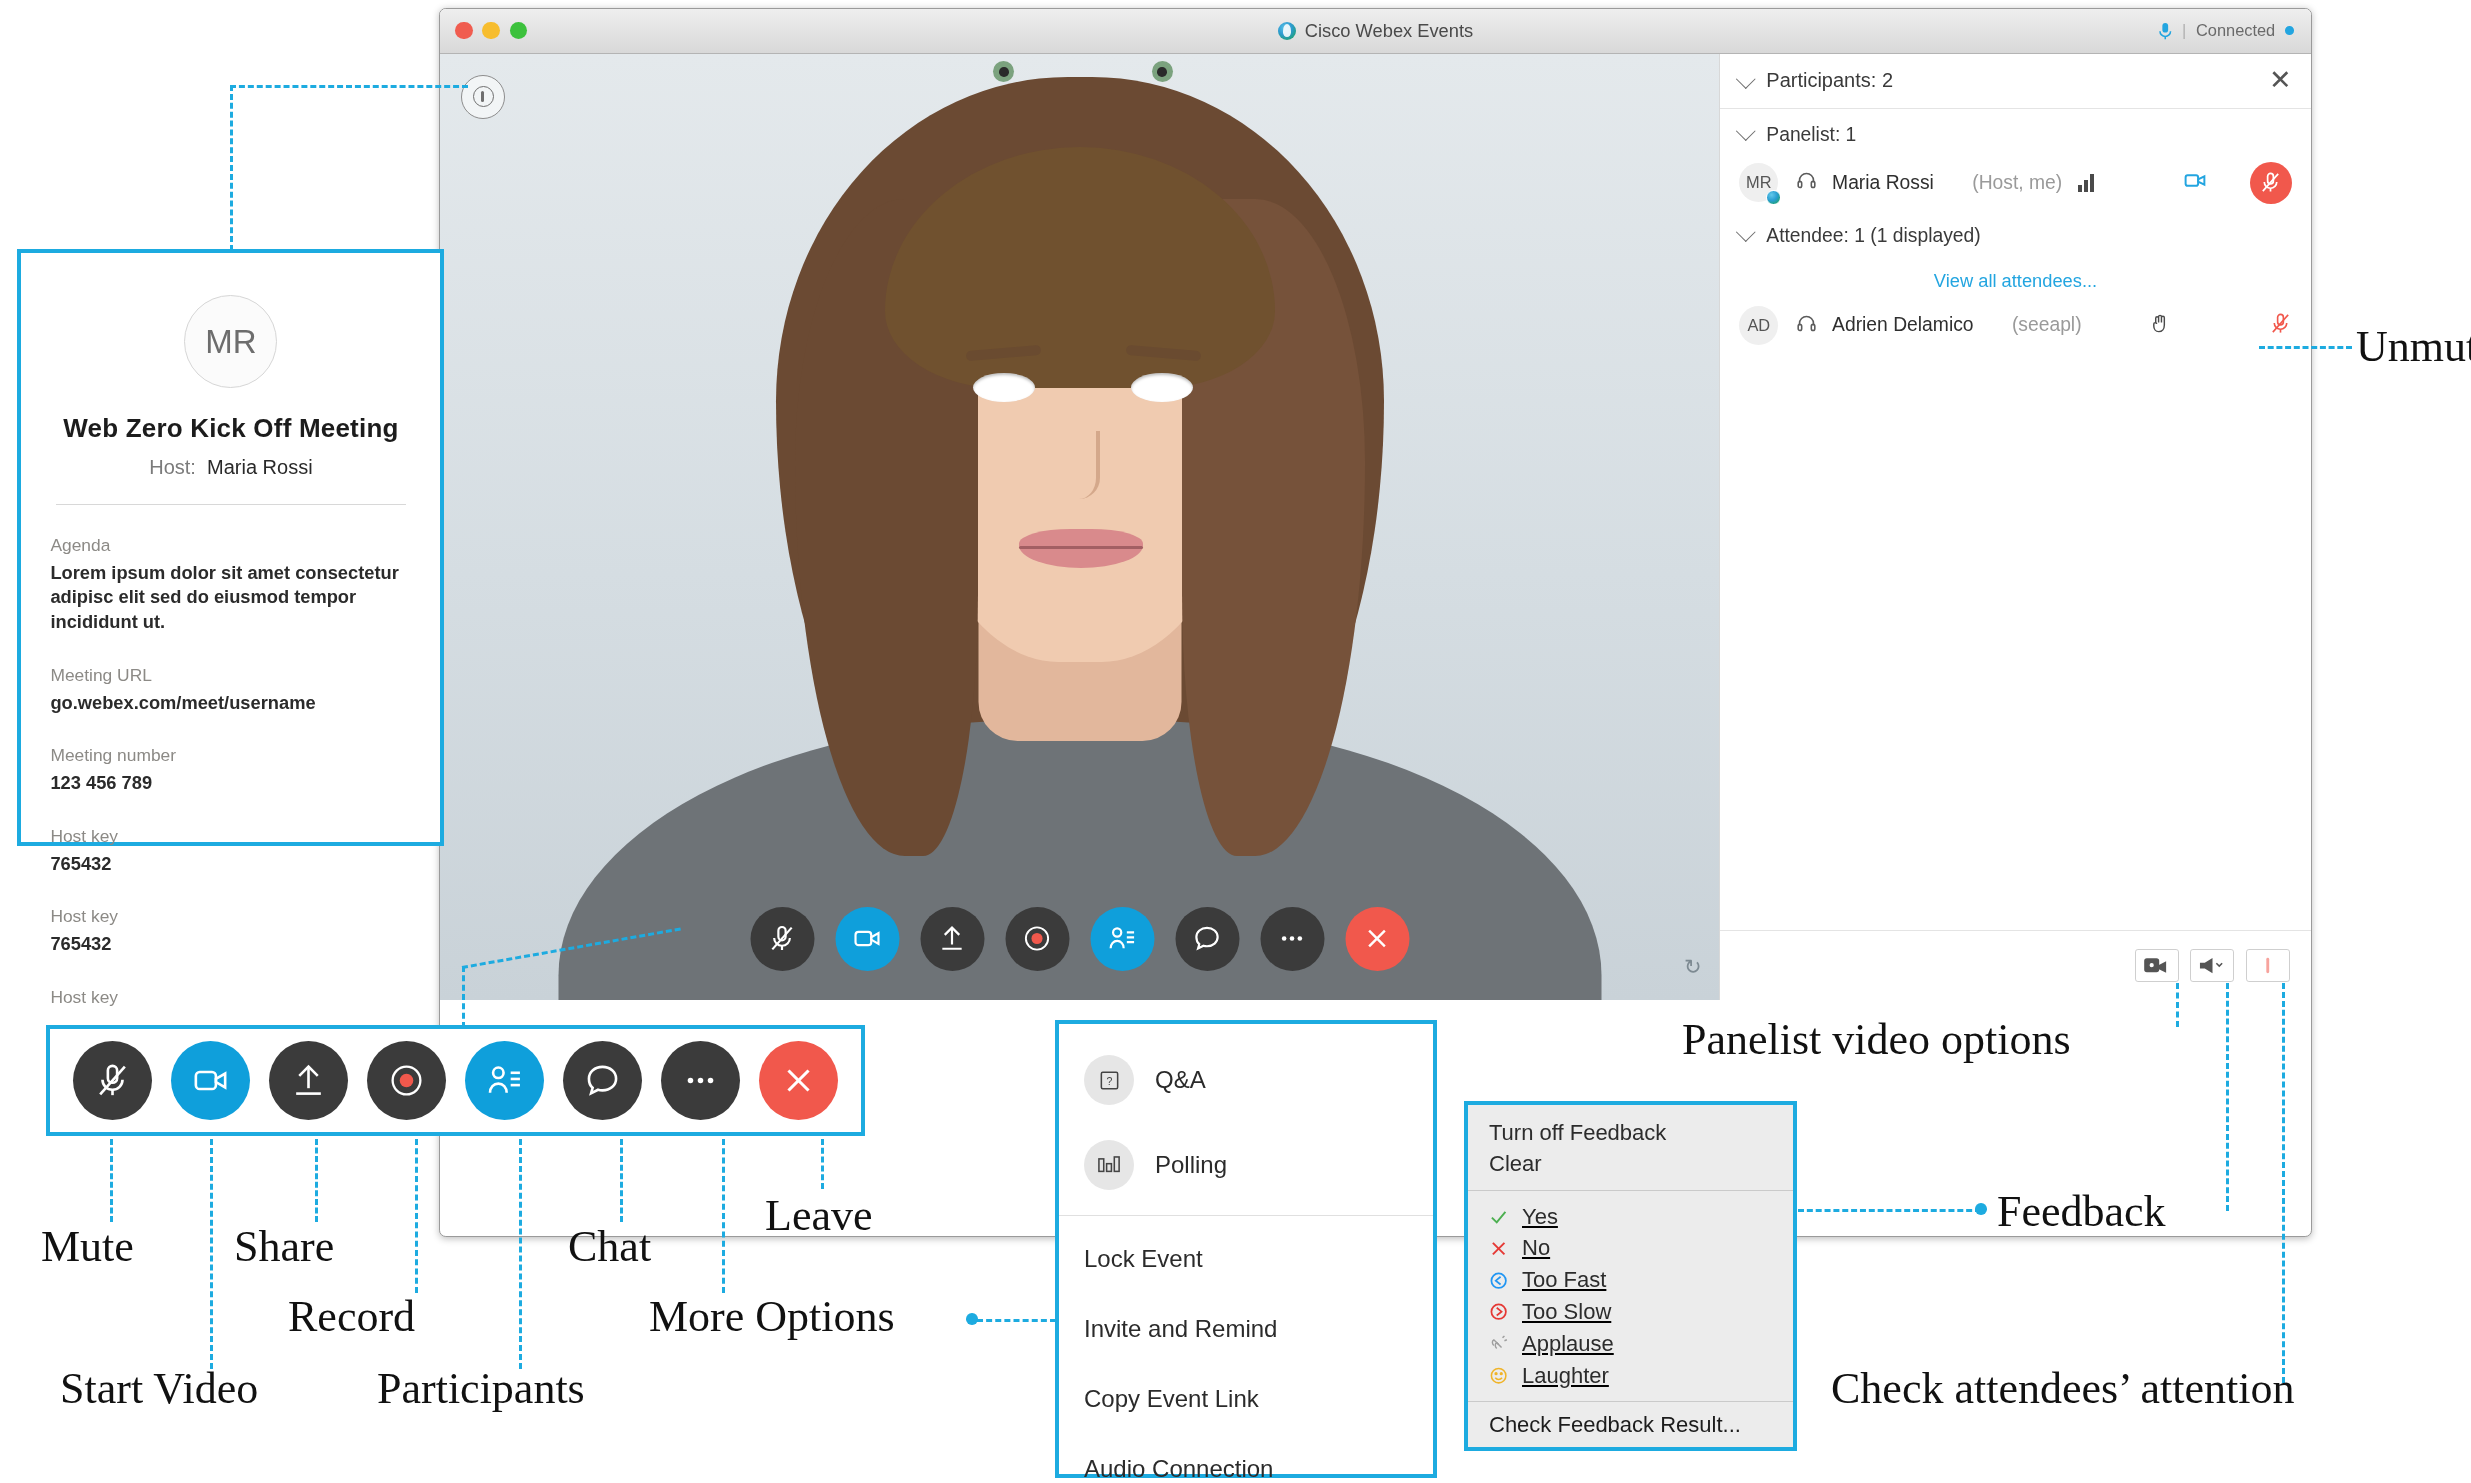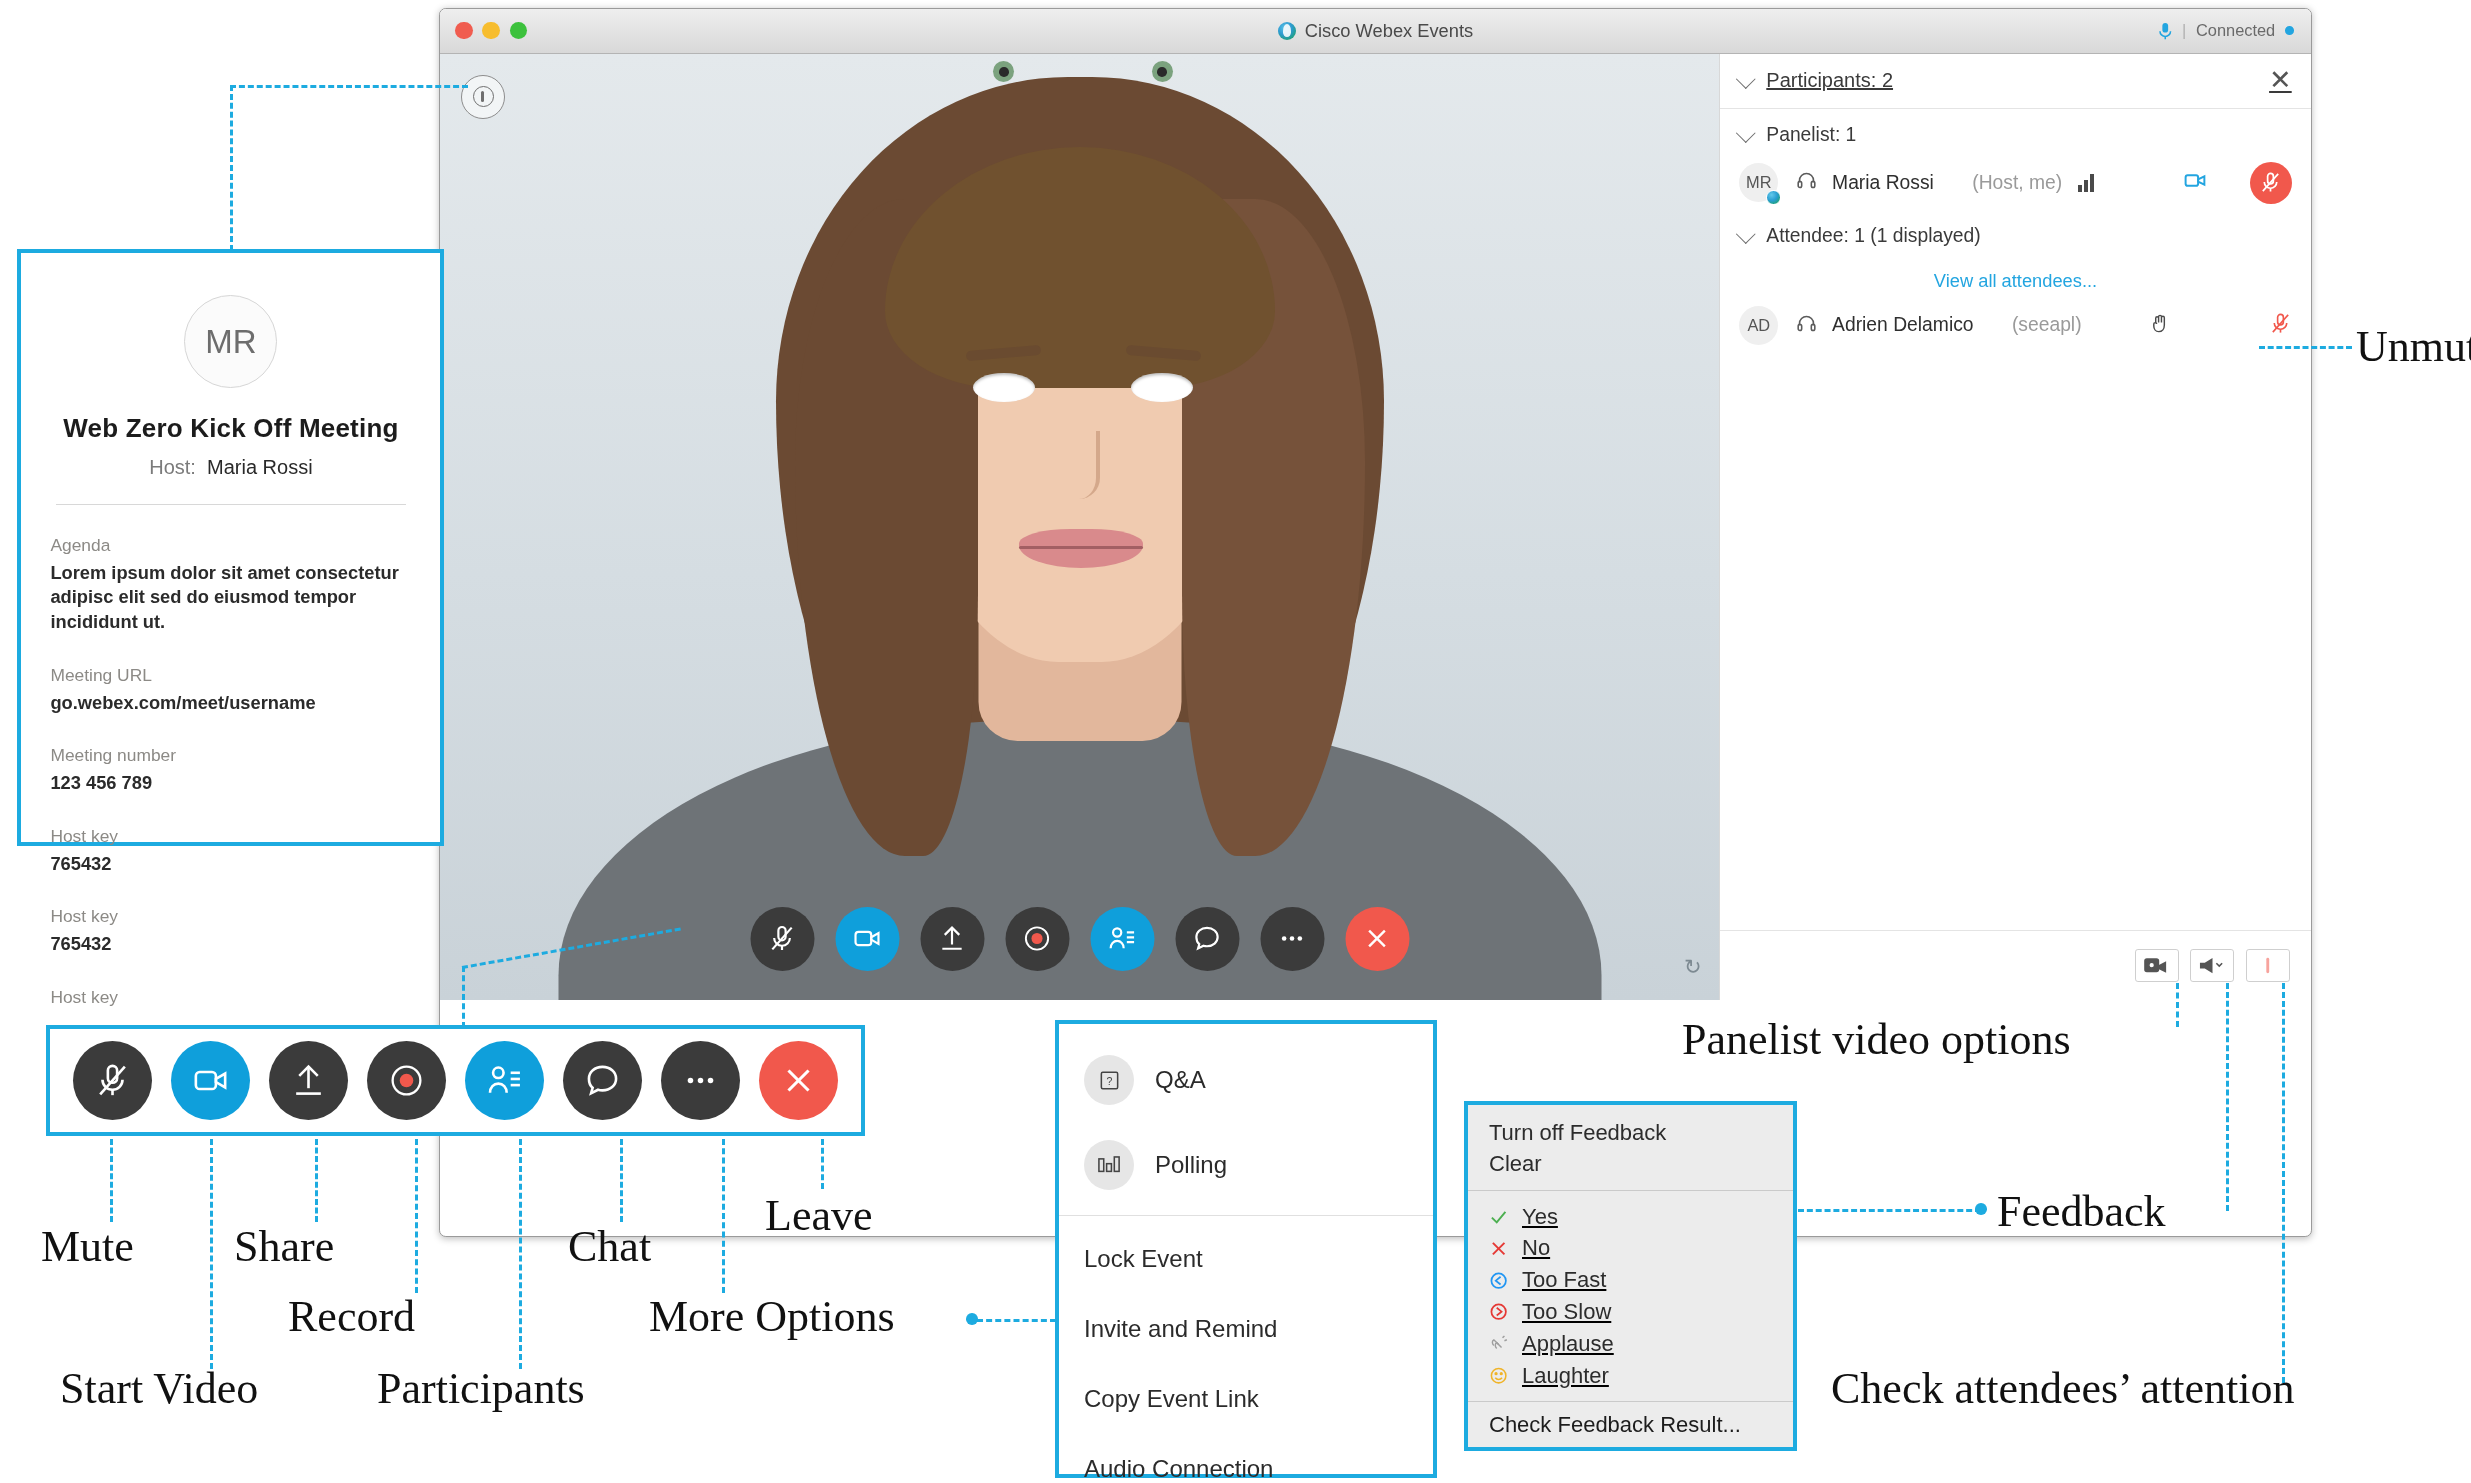--- a/index.html
+++ b/index.html
@@ -119,26 +119,26 @@
   .cbtn svg { width: 29px; height: 29px; }
   .restore-ico { position:absolute; right:17.4px; bottom:21px; color:#7d8a92; font-size:21px; }
 
   
   .panel {
     width: 592px; height: 946px; background:#fff; border-left: 1px solid #d8d8d8;
     position: relative; display:flex; flex-direction:column;
   }
   .panel-head {
     height: 55px; display:flex; align-items:center; padding: 0 19.3px;
-    border-bottom:1px solid #e4e4e4; font-size:20px; color:#3a3a3a;text-decoration:underline;
+    border-bottom:1px solid #e4e4e4; font-size:20px; color:#3a3a3a;
   }
   .chev { display:inline-block; width:13.5px; height:13.5px; border-right:1.9px solid #6d6d6d;
     border-bottom:1.9px solid #6d6d6d; transform: rotate(45deg); margin-right:13.5px; margin-bottom:4.8px; }
   .panel-close { margin-left:auto; font-size:27px; color:#555; line-height:1; }
-  .sec-head { display:flex; align-items:center; padding: 15.4px 19.3px 9.7px; font-size:19.3px; color:#3a3a3a; }
+  .sec-head { display:flex; align-items:flex-start; padding: 15.4px 19.3px 9.7px; font-size:19.3px; color:#3a3a3a; }
   .prow { display:flex; align-items:center; padding: 7.7px 19.3px; height: 54px; }
   .avatar { width:39px; height:39px; border-radius:50%; background:#efefef; color:#555;
     display:flex; align-items:center; justify-content:center; font-size:16.4px; position:relative; flex: 0 0 auto;}
   .avatar .presence { position:absolute; right:-2.9px; bottom:-2.9px; width:15.4px; height:15.4px; border-radius:50%;
     background: radial-gradient(circle at 35% 30%, #63c9ea 0%, #2a9ed2 45%, #17a34a 100%); border:1.9px solid #fff; }
   .headset { margin: 0 15.4px 0 17.4px; color:#5b5b5b; }
   .pname { font-size:19.3px; color:#2f2f2f; }
   .pname .meta { color:#9a9a9a;margin-left:33px; }
   .prow .spacer { flex: 1 1 auto; }
   .bars { display:flex; align-items:flex-end; gap:1.9px; height:19.3px; margin-right: 89px; }

